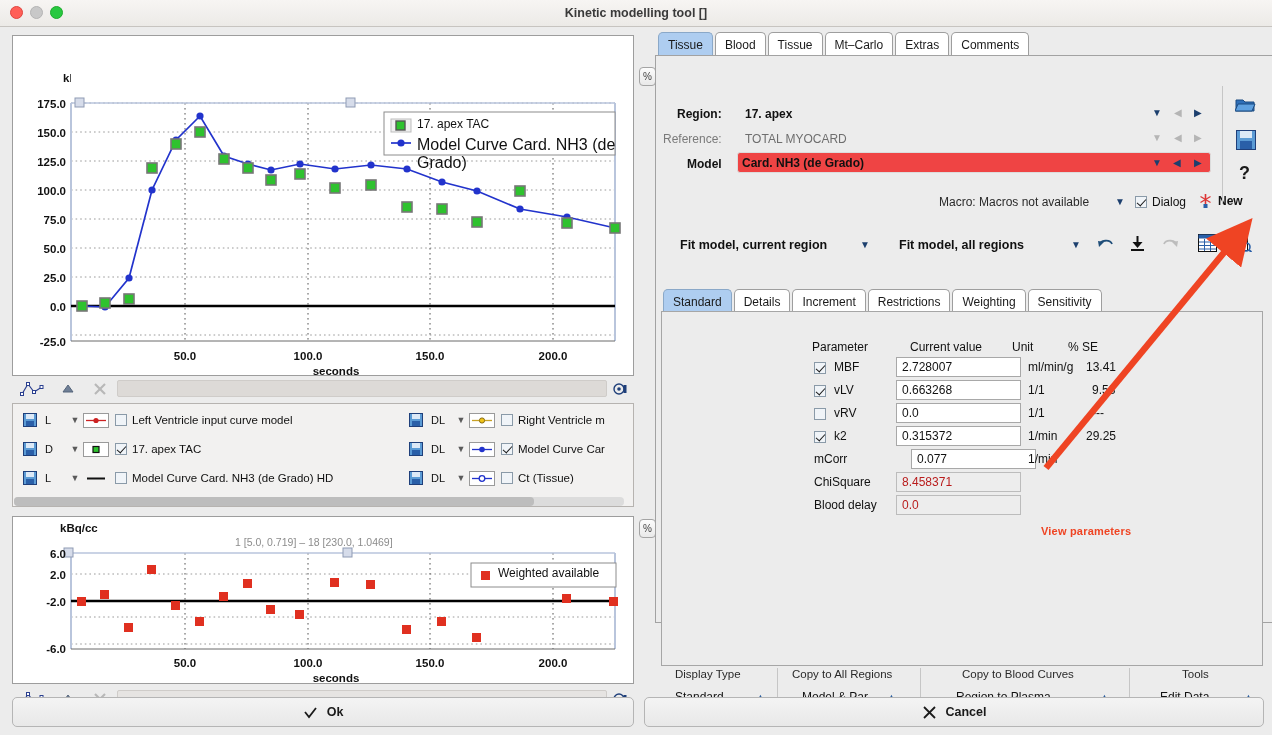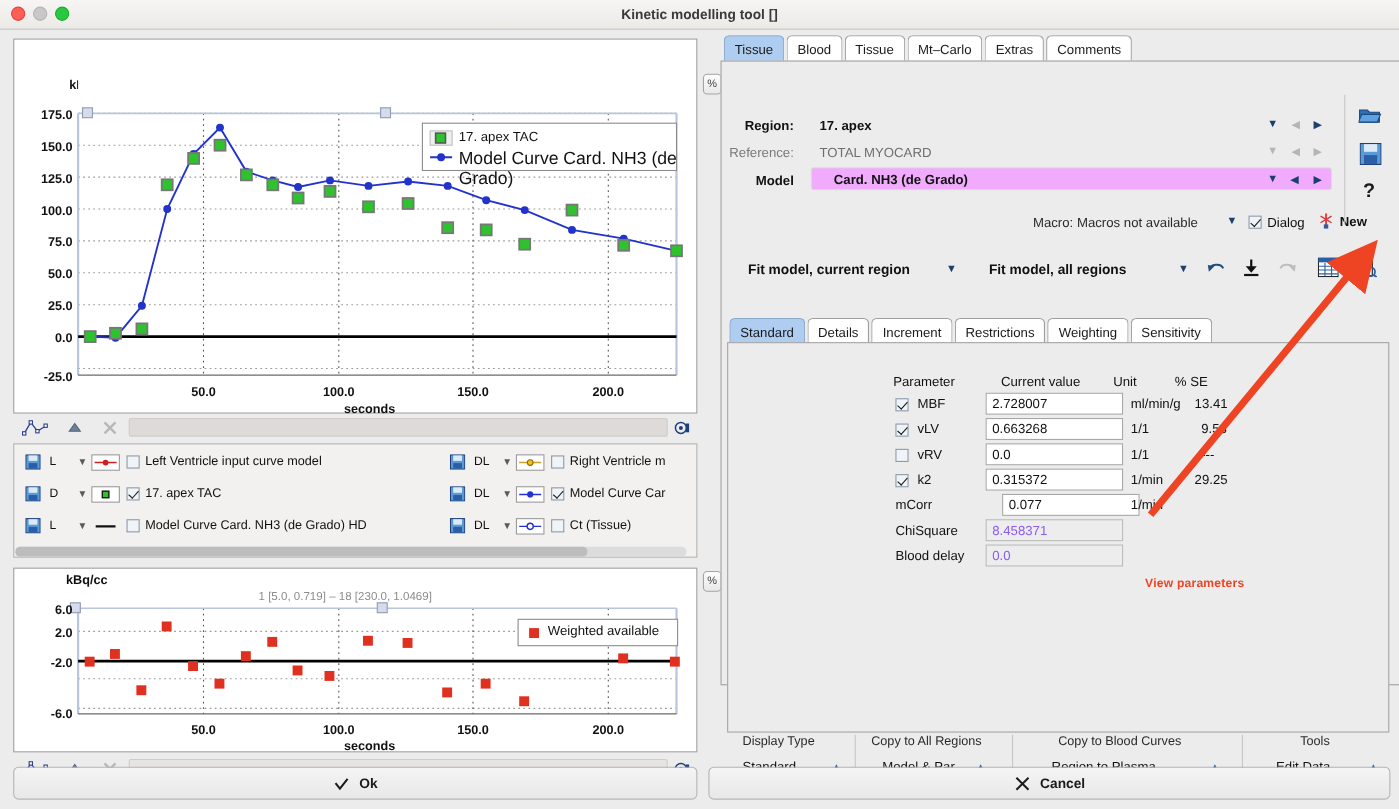--- a/index.html
+++ b/index.html
@@ -123,22 +123,22 @@
   }
   .tab.active { background:#aecdf0; border-color:#8aa8c8; }
 
   #tissue-panel {
     position:absolute; left:0px; top:24px; width:734px; height:568px;
     background:#ececec; border:1px solid #a2a2a2;
   }
 
   .fld-label { position:absolute; font-size:12px; }
   .fld-box {
-    position:absolute; height:21px; background:#f0abfc; border:1px solid #dcdcdc;
-    border-radius:3px; display:flex; align-items:center; padding-left:20px;
+    position:absolute; height:21px; background:#ef4444; border:1px solid #dcdcdc;
+    border-radius:3px; display:flex; align-items:center; padding-left:4px;
     font-size:12px; font-weight:bold; color:#111;
   }
   .arr { position:absolute; font-size:10px; color:#1c3f6e; }
   .arr.dim { color:#b5b5b5; }
 
   .vdiv { position:absolute; width:1px; background:#c6c6c6; }
 
   
   #fitbar { position:absolute; left:0; top:175px; width:612px; height:28px; }
   .fitlbl { position:absolute; font-size:12.5px; font-weight:bold; color:#111; }
@@ -149,21 +149,21 @@
     position:absolute; left:5px; top:255px; width:602px; height:355px;
     background:#ececec; border:1px solid #a6a6a6;
   }
 
   .ph { position:absolute; font-size:12px; color:#111; }
   .pval {
     position:absolute; width:125px; height:20px; background:#fff;
     border:1px solid #a8a8a8; font-size:12px; color:#111;
     display:flex; align-items:center; padding-left:5px;
   }
-  .pval.ro { background:#ededed; border-color:#bcbcbc; color:#8b5cf6;text-align:right; }
+  .pval.ro { background:#ededed; border-color:#bcbcbc; color:#b91c1c;text-align:right; }
 
   
   #bottom-menus { position:absolute; left:0px; top:612px; width:612px; height:48px; }
   .bm-title { position:absolute; font-size:11.5px; color:#2a2a2a; }
   .bm-val { position:absolute; font-size:12px; color:#111; }
   .bm-up { position:absolute; font-size:9px; color:#2a5d9e; }
 
   
   #annot-text {
     position:absolute; left:1041px; top:525px; font-size:11px; font-weight:bold;

